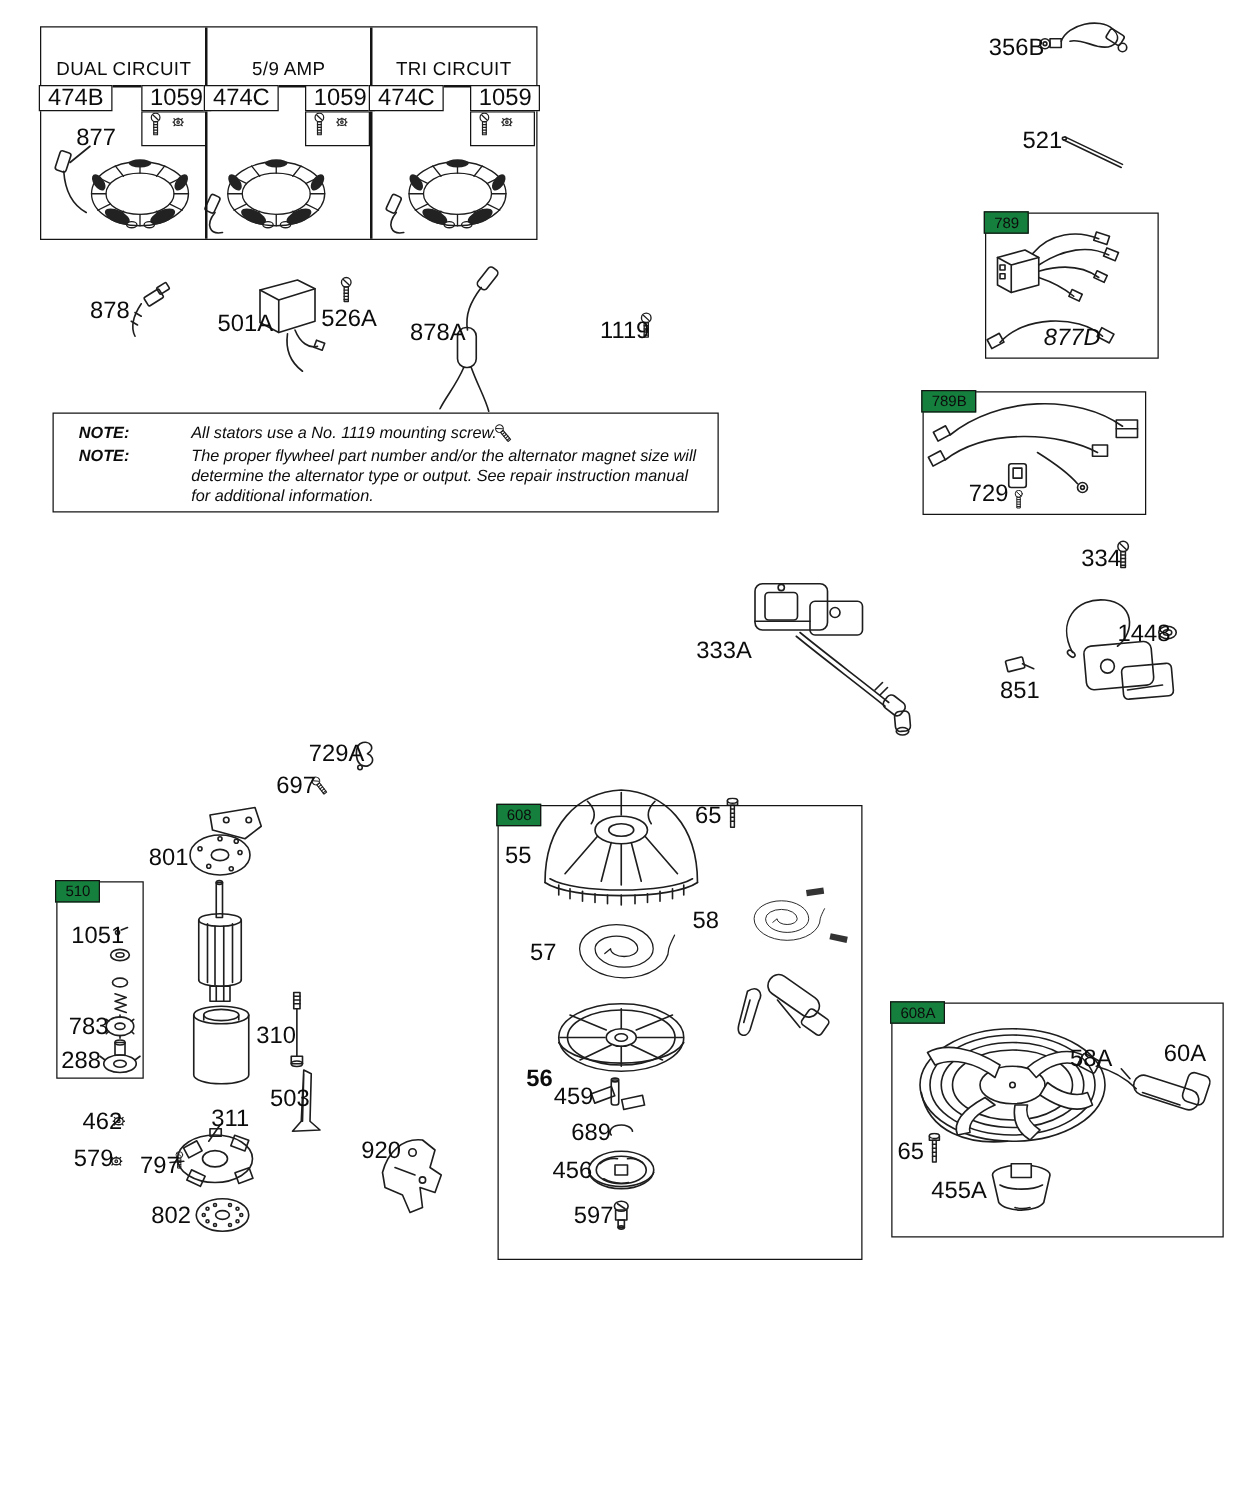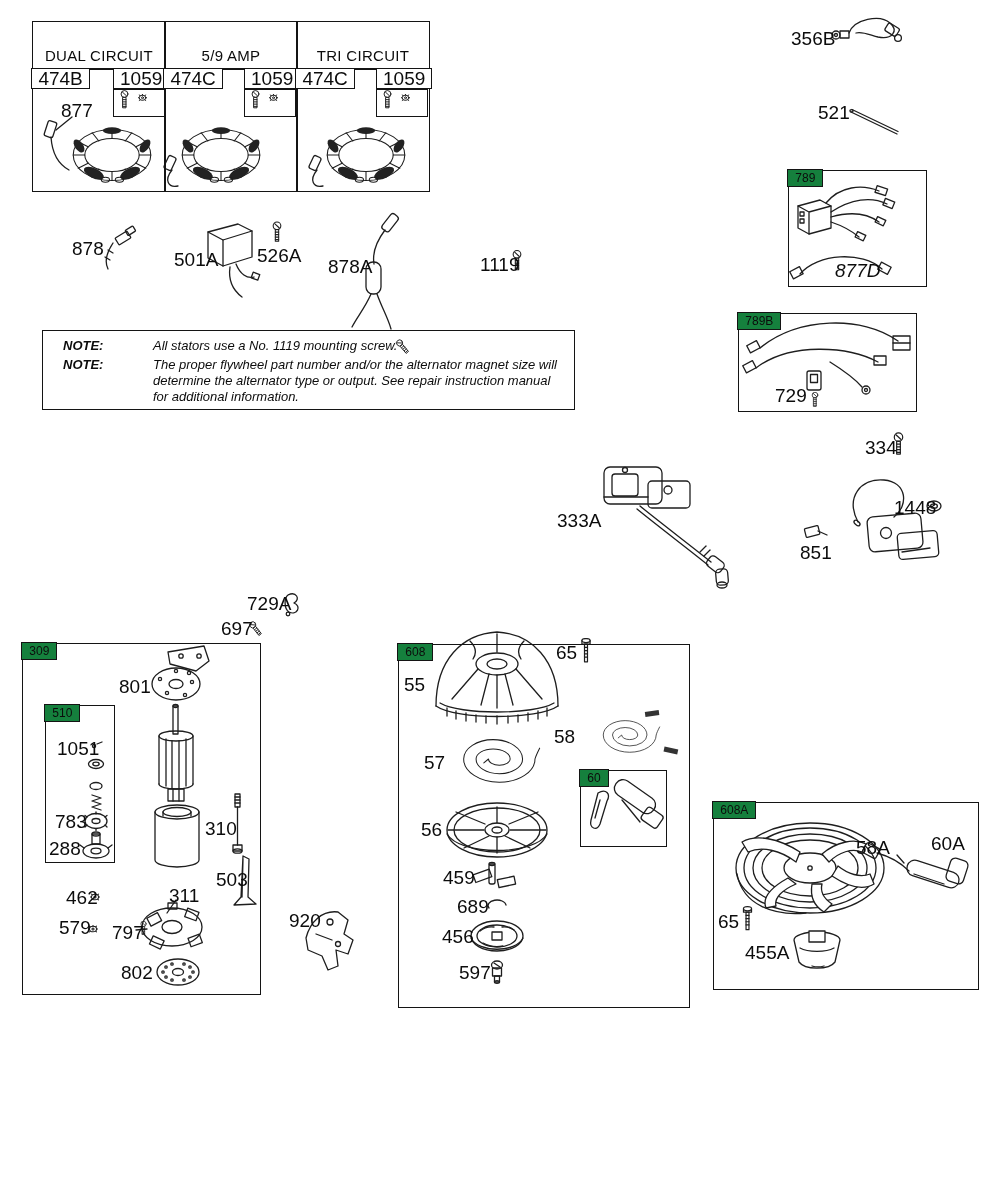--- a/index.html
+++ b/index.html
@@ -397,31 +397,25 @@
 for additional information.</span>
   </div>
 </div>
 
 <div class="gbox" style="left:788px;top:170px;width:137px;height:115px;">
   <span class="corner">789</span>
 </div>
 <div class="gbox" style="left:738px;top:313px;width:177px;height:97px;">
   <span class="corner">789B</span>
 </div>
-<div class="gbox" style="left:22px;top:643px;width:237px;height:350px;">
-  <span class="corner">309</span>
-</div>
 <div class="gbox" style="left:45px;top:705px;width:68px;height:156px;">
   <span class="corner">510</span>
 </div>
 <div class="gbox" style="left:398px;top:628px;width:290px;height:362px;margin-top:16px;">
   <span class="corner">608</span>
-</div>
-<div class="gbox" style="left:580px;top:770px;width:85px;height:75px;">
-  <span class="corner">60</span>
 </div>
 <div class="gbox" style="left:713px;top:802px;width:264px;height:186px;">
   <span class="corner">608A</span>
 </div>
 
 <span class="lbl" style="left:72px;top:240px;">878</span>
 <span class="lbl" style="left:174px;top:251px;">501A</span>
 <span class="lbl" style="left:257px;top:247px;">526A</span>
 <span class="lbl" style="left:328px;top:258px;">878A</span>
 <span class="lbl" style="left:480px;top:256px;">1119</span>
@@ -444,21 +438,21 @@
 <span class="lbl" style="left:66px;top:889px;">462</span>
 <span class="lbl" style="left:59px;top:919px;">579</span>
 <span class="lbl" style="left:169px;top:887px;">311</span>
 <span class="lbl" style="left:112px;top:924px;">797</span>
 <span class="lbl" style="left:121px;top:964px;">802</span>
 <span class="lbl" style="left:289px;top:912px;">920</span>
 <span class="lbl" style="left:556px;top:644px;">65</span>
 <span class="lbl" style="left:404px;top:676px;">55</span>
 <span class="lbl" style="left:554px;top:728px;">58</span>
 <span class="lbl" style="left:424px;top:754px;">57</span>
-<span class="lbl" style="left:421px;top:821px;">56</span>
+<span class="lbl" style="left:421px;top:855px;font-weight:bold;">56</span>
 <span class="lbl" style="left:443px;top:869px;">459</span>
 <span class="lbl" style="left:457px;top:898px;">689</span>
 <span class="lbl" style="left:442px;top:928px;">456</span>
 <span class="lbl" style="left:459px;top:964px;">597</span>
 <span class="lbl" style="left:856px;top:839px;">58A</span>
 <span class="lbl" style="left:931px;top:835px;">60A</span>
 <span class="lbl" style="left:718px;top:913px;">65</span>
 <span class="lbl" style="left:745px;top:944px;">455A</span>
 
 </div>

